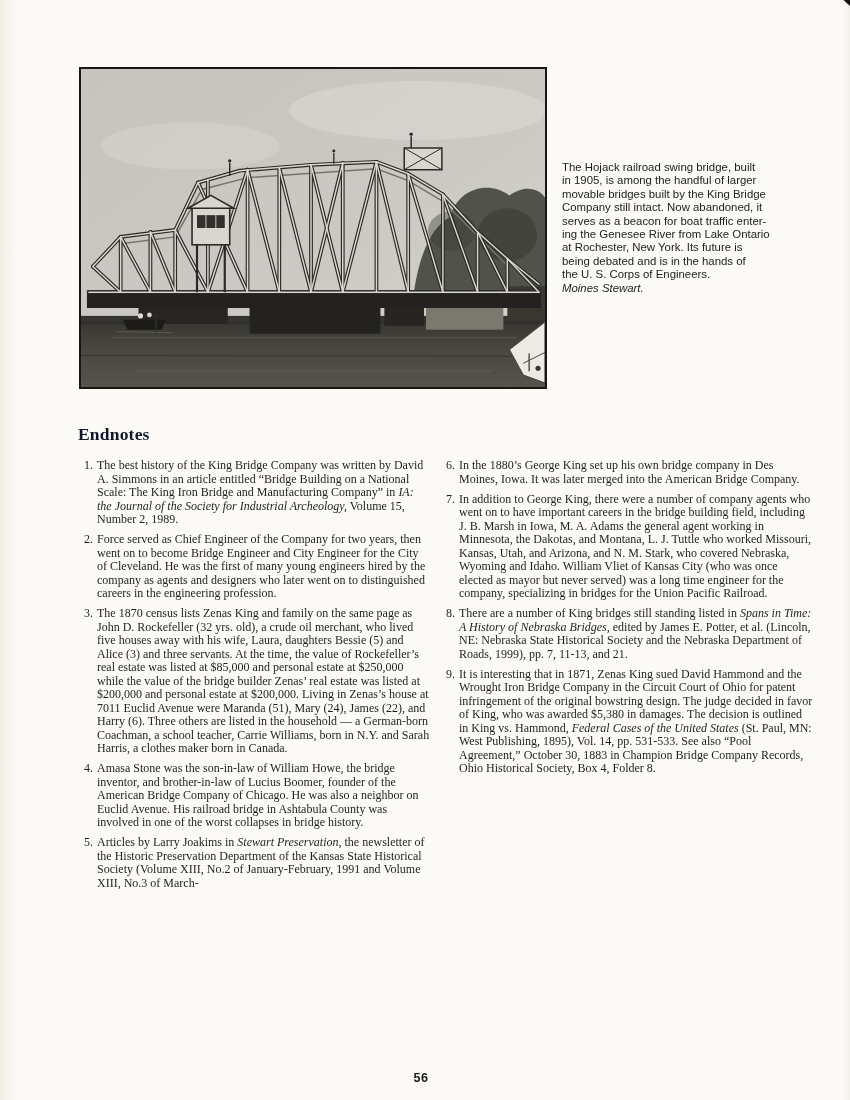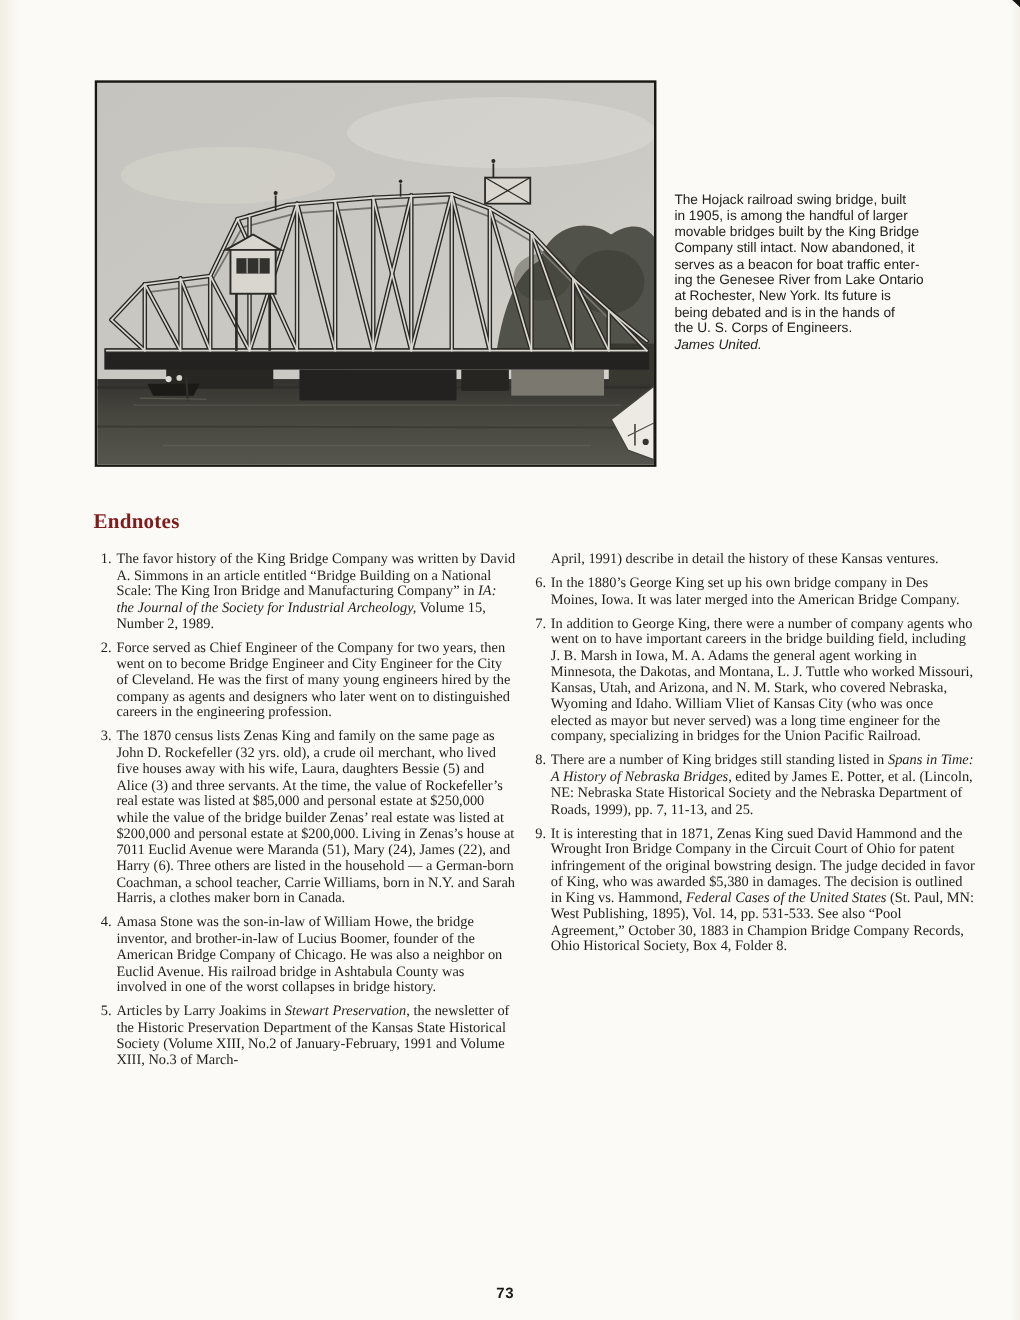--- a/index.html
+++ b/index.html
@@ -11,21 +11,21 @@
   .corner-mark{position:absolute;top:0;right:0;width:10px;height:6px;background:#141310;
         clip-path:polygon(35% 0,100% 0,100% 100%);}
   .photo{position:absolute;left:79px;top:67px;width:468px;height:322px;margin:0;
         border:2px solid #181712;box-sizing:border-box;background:#c7c5bf;}
   .photo svg{display:block;}
   .caption{position:absolute;left:562px;top:161px;width:250px;
         font-family:"Liberation Sans",sans-serif;font-size:11.4px;line-height:13.4px;color:#232220;}
   .caption p{margin:0;white-space:nowrap;}
   .caption .credit{font-style:italic;}
   .endnotes{position:absolute;left:78px;top:424px;width:736px;}
-  .endnotes h2{margin:0 0 14px 0;font-size:17.5px;font-weight:bold;letter-spacing:.2px;color:#7f1d1d;}
+  .endnotes h2{margin:0 0 14px 0;font-size:17.5px;font-weight:bold;letter-spacing:.2px;color:#0f172a;}
   .cols{display:flex;}
   .col{font-size:12px;line-height:13.5px;color:#201f1c;}
   .col-left{width:352px;margin-right:10px;flex:none;}
   .col-right{width:374px;flex:none;}
   .note{display:flex;margin-bottom:6.5px;}
   .note-num{flex:none;width:15px;text-align:right;margin-right:4px;white-space:nowrap;}
   .note-text{flex:1;}
   .note-text .it{font-style:italic;}
   .pageno{position:absolute;left:0;right:8px;top:1071px;text-align:center;
         font-family:"Liberation Sans",sans-serif;font-weight:bold;font-size:12.5px;
@@ -159,68 +159,64 @@
         <path d="M432,284 L468,256 L468,318 L446,310 Z" style="fill:var(--boat_white)" stroke="#46453e" stroke-width="1.2"></path>
         <line x1="446" y1="298" x2="468" y2="287" stroke="#46453e" stroke-width="1"></line>
         <line x1="452" y1="288" x2="452" y2="306" stroke="#55534b" stroke-width="1.5"></line>
         <circle cx="461" cy="303" r="2.6" fill="#34332e"></circle>
       </g>
     </svg>
   </figure>
 
   <div class="caption">
     <p id="caption-lines">The Hojack railroad swing bridge, built<br>in 1905, is among the handful of larger<br>movable bridges built by the King Bridge<br>Company still intact.  Now abandoned, it<br>serves as a beacon for boat traffic enter-<br>ing the Genesee River from Lake Ontario<br>at Rochester, New York.  Its future is<br>being debated and is in the hands of<br>the U. S. Corps of Engineers.</p>
-    <p class="credit">James United.</p>
+    <p class="credit">Moines Stewart.</p>
   </div>
 
   <section class="endnotes">
     <h2>Endnotes</h2>
     <div class="cols">
       <div class="col col-left" id="col-left">
           <div class="note">
             <span class="note-num">1.</span>
-            <span class="note-text"><span>The favor history of the King Bridge Company was written by David A. Simmons in an article entitled “Bridge Building on a National Scale: The King Iron Bridge and Manufacturing Company” in </span><span class="it">IA: the Journal of the Society for Industrial Archeology,</span><span> Volume 15, Number 2, 1989.</span></span>
+            <span class="note-text"><span>The best history of the King Bridge Company was written by David A. Simmons in an article entitled “Bridge Building on a National Scale: The King Iron Bridge and Manufacturing Company” in </span><span class="it">IA: the Journal of the Society for Industrial Archeology,</span><span> Volume 15, Number 2, 1989.</span></span>
           </div>
           <div class="note">
             <span class="note-num">2.</span>
             <span class="note-text"><span>Force served as Chief Engineer of the Company for two years, then went on to become Bridge Engineer and City Engineer for the City of Cleveland.  He was the first of many young engineers hired by the company as agents and designers who later went on to distinguished careers in the engineering profession.</span></span>
           </div>
           <div class="note">
             <span class="note-num">3.</span>
             <span class="note-text"><span>The 1870 census lists Zenas King and family on the same page as John D. Rockefeller (32 yrs. old), a crude oil merchant, who lived five houses away with his wife, Laura, daughters Bessie (5) and Alice (3) and three servants.  At the time, the value of Rockefeller’s real estate was listed at $85,000 and personal estate at $250,000 while the value of the bridge builder Zenas’ real estate was listed at $200,000 and personal estate at $200,000.  Living in Zenas’s house at 7011 Euclid Avenue were Maranda (51), Mary (24), James (22), and Harry (6).  Three others are listed in the household —  a German-born Coachman, a school teacher, Carrie Williams, born in N.Y.  and Sarah Harris, a clothes maker born in Canada.</span></span>
           </div>
           <div class="note">
             <span class="note-num">4.</span>
             <span class="note-text"><span>Amasa Stone was the son-in-law of William Howe, the bridge inventor, and brother-in-law of Lucius Boomer, founder of the American Bridge Company of Chicago.  He was also a neighbor on Euclid Avenue.  His railroad bridge in Ashtabula County was involved in one of the worst collapses in bridge history.</span></span>
           </div>
           <div class="note">
             <span class="note-num">5.</span>
             <span class="note-text"><span>Articles by Larry Joakims in </span><span class="it">Stewart Preservation</span><span>, the newsletter of the Historic Preservation Department of the Kansas State Historical Society (Volume XIII, No.2 of January-February, 1991 and Volume XIII, No.3 of March-</span></span>
           </div>
         </div>
       <div class="col col-right" id="col-right">
           <div class="note">
-            <span class="note-num"></span>
-            <span class="note-text"><span>April, 1991) describe in detail the history of these Kansas ventures.</span></span>
-          </div>
-          <div class="note">
             <span class="note-num">6.</span>
             <span class="note-text"><span>In the 1880’s George King set up his own bridge company in Des Moines, Iowa.  It was later merged into the American Bridge Company.</span></span>
           </div>
           <div class="note">
             <span class="note-num">7.</span>
             <span class="note-text"><span>In addition to George King, there were a number of company agents who went on to have important careers in the bridge building field, including J. B. Marsh in Iowa, M. A. Adams the general agent working in Minnesota, the Dakotas, and Montana, L. J. Tuttle who worked Missouri, Kansas, Utah, and Arizona, and N. M. Stark, who covered Nebraska, Wyoming and Idaho.  William Vliet of Kansas City (who was once elected as mayor but never served) was a long time engineer for the company, specializing in bridges for the Union Pacific Railroad.</span></span>
           </div>
           <div class="note">
             <span class="note-num">8.</span>
-            <span class="note-text"><span>There are a number of King bridges still standing listed in </span><span class="it">Spans in Time: A History of Nebraska Bridges</span><span>, edited by James E. Potter, et al. (Lincoln, NE: Nebraska State Historical Society and the Nebraska Department of Roads, 1999), pp. 7, 11-13, and 25.</span></span>
+            <span class="note-text"><span>There are a number of King bridges still standing listed in </span><span class="it">Spans in Time: A History of Nebraska Bridges</span><span>, edited by James E. Potter, et al. (Lincoln, NE: Nebraska State Historical Society and the Nebraska Department of Roads, 1999), pp. 7, 11-13, and 21.</span></span>
           </div>
           <div class="note">
             <span class="note-num">9.</span>
             <span class="note-text"><span>It is interesting that in 1871, Zenas King sued David Hammond and the Wrought Iron Bridge Company in the Circuit Court of Ohio for patent infringement of the original bowstring design.  The judge decided in favor of King, who was awarded $5,380 in damages.  The decision is outlined in King vs. Hammond, </span><span class="it">Federal Cases of the United States</span><span> (St. Paul, MN: West Publishing, 1895), Vol. 14, pp. 531-533.  See also “Pool Agreement,” October 30, 1883 in Champion Bridge Company Records, Ohio Historical Society, Box 4, Folder 8.</span></span>
           </div>
         </div>
     </div>
   </section>
 
-  <div class="pageno">73</div>
+  <div class="pageno">56</div>
 
 </div>
 
 </body></html>

